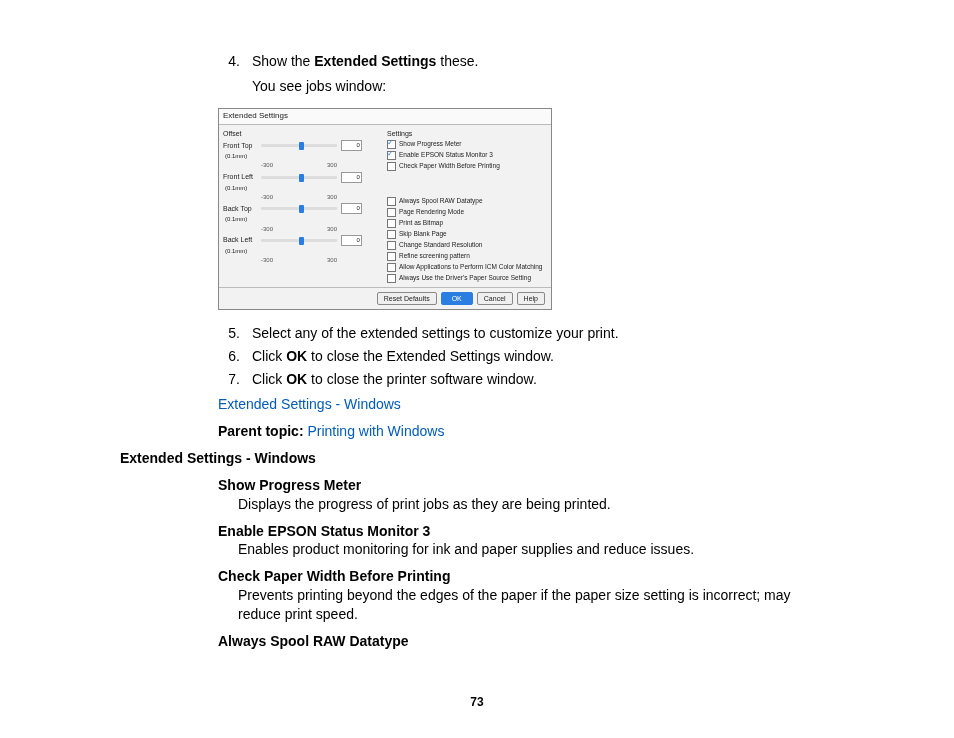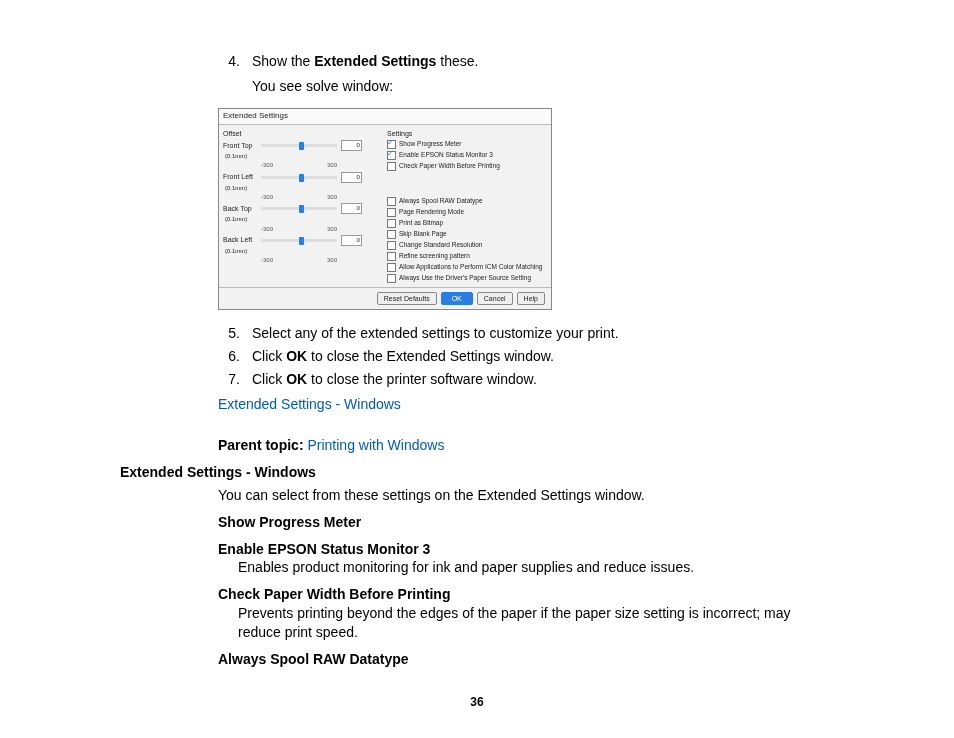--- a/index.html
+++ b/index.html
@@ -47,21 +47,21 @@
 </head>
 <body>
 
 <div class="page">
 
   <ol class="steps">
     <li>
       <span class="num">4.</span>
       <span class="body">
         <span>Show the </span><span class="bold">Extended Settings</span><span> these.</span>
-        <span class="subline">You see solve window:</span>
+        <span class="subline">You see jobs window:</span>
       </span>
     </li>
   </ol>
 
   <div class="dialog">
     <div class="title">Extended Settings</div>
     <div class="body">
       <div class="col-left">
         <div class="group-label">Offset</div>
 
@@ -147,38 +147,38 @@
     </li>
     <li>
       <span class="num">7.</span>
       <span class="body"><span>Click </span><span class="bold">OK</span><span> to close the printer software window.</span></span>
     </li>
   </ol>
 
   <div class="indent" style="margin-top:4px">
     <span class="link">Extended Settings - Windows</span>
   </div>
-  <div class="indent" style="margin-top:22px">
+  <div class="indent" style="margin-top:8px">
     <span class="bold">Parent topic: </span><span class="link">Printing with Windows</span>
   </div>
 
   <div class="h2">Extended Settings - Windows</div>
-  <div class="indent">You can select from these settings on the Extended Settings window.</div>
 
   <div class="defs">
     <div class="item">
       <div class="term">Show Progress Meter</div>
+      <div class="desc">Displays the progress of print jobs as they are being printed.</div>
     </div>
     <div class="item">
       <div class="term">Enable EPSON Status Monitor 3</div>
       <div class="desc">Enables product monitoring for ink and paper supplies and reduce issues.</div>
     </div>
     <div class="item">
       <div class="term">Check Paper Width Before Printing</div>
       <div class="desc">Prevents printing beyond the edges of the paper if the paper size setting is incorrect; may reduce print speed.</div>
     </div>
     <div class="item">
       <div class="term">Always Spool RAW Datatype</div>
     </div>
   </div>
 
-  <div class="pagenum">36</div>
+  <div class="pagenum">73</div>
 </div>
 
 </body></html>

